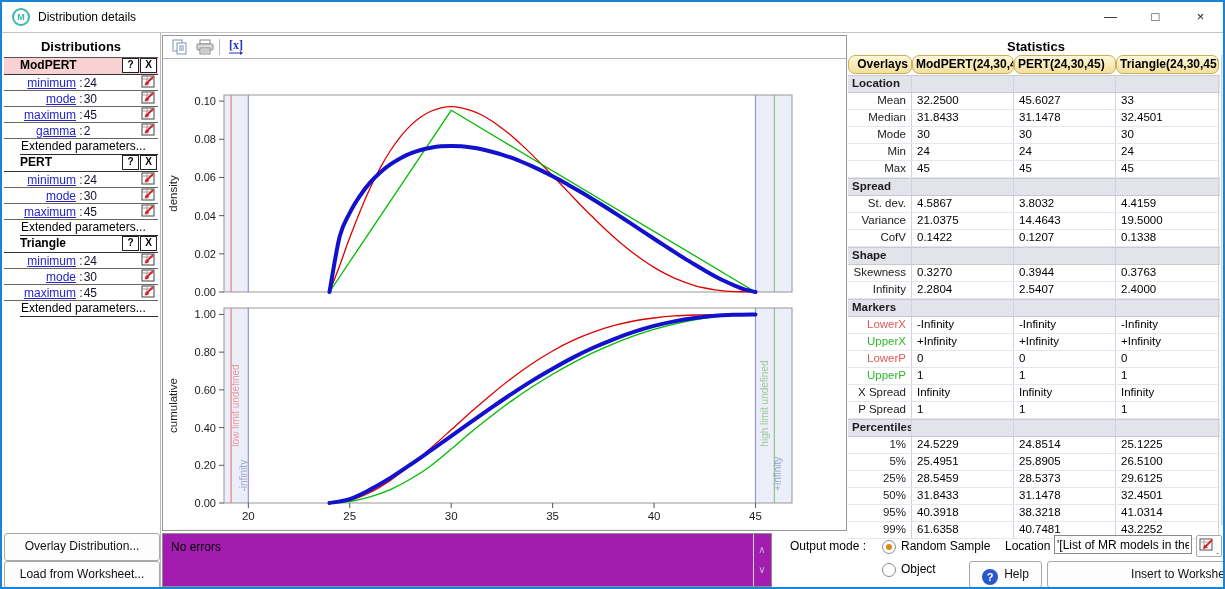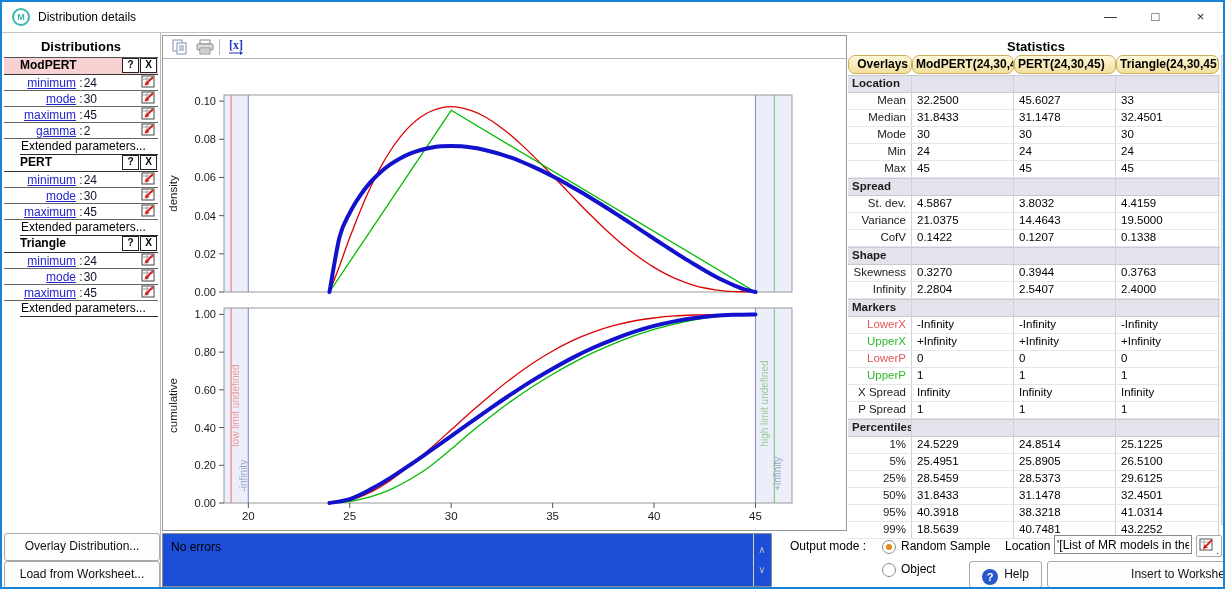--- a/index.html
+++ b/index.html
@@ -35,21 +35,21 @@
   .btnw{position:absolute;background:#fdfdfd;border:1px solid #a9a9a9;border-radius:3px;
     font-size:12px;text-align:center;color:#111;}
   
   .chartpanel{position:absolute;left:160px;top:33px;width:685px;height:496px;
     border:1px solid #979797;box-sizing:border-box;background:#fff;}
   .ctoolbar{position:absolute;left:0;top:0;right:0;height:22px;border-bottom:1px solid #b5b5b5;}
   .tbico{position:absolute;top:3px;}
   .tbsep{position:absolute;left:56px;top:3px;width:1px;height:16px;background:#bbb;}
   
   .errpanel{position:absolute;left:160px;top:531px;width:610px;height:54px;
-    border:1px solid #8d8d8d;box-sizing:border-box;background:#1d4ed8;font-size:12px;}
+    border:1px solid #8d8d8d;box-sizing:border-box;background:#a21caf;font-size:12px;}
   .errtext{position:absolute;left:8px;top:6px;}
   .errscroll{position:absolute;right:0;top:0;bottom:0;width:17px;border-left:1px solid #cfcfcf;}
   .errarrow{position:absolute;left:0;width:16px;height:16px;text-align:center;color:#b9bdc9;font-size:10px;line-height:16px;}
   
   .stats-title{position:absolute;left:846px;top:37px;width:376px;text-align:center;
     font-weight:bold;font-size:13px;}
   #stats{position:absolute;left:846px;top:53px;width:372px;font-size:11.5px;}
   .srow{display:grid;grid-template-columns:64px 102px 102px 103px;height:16px;line-height:15px;
     border-bottom:1px solid #e6e6ef;}
   .srow.section{background:#e3e3ec;border-top:1px solid #c9c9d6;border-bottom:1px solid #c9c9d6;}
@@ -503,21 +503,21 @@
         <div class="scell-v">32.4501</div>
       </div>
       <div class="srow">
         <div class="scell-l">95%</div>
         <div class="scell-v">40.3918</div>
         <div class="scell-v">38.3218</div>
         <div class="scell-v">41.0314</div>
       </div>
       <div class="srow">
         <div class="scell-l">99%</div>
-        <div class="scell-v">18.5639</div>
+        <div class="scell-v">61.6358</div>
         <div class="scell-v">40.7481</div>
         <div class="scell-v">43.2252</div>
       </div>
     </div>
   <div class="statsbar"></div>
 
   <div class="flabel" style="left:788px;top:537px;">Output mode :</div>
   <div class="radio sel" style="left:880px;top:538px;">
       <div class="dot"></div>
     </div>

